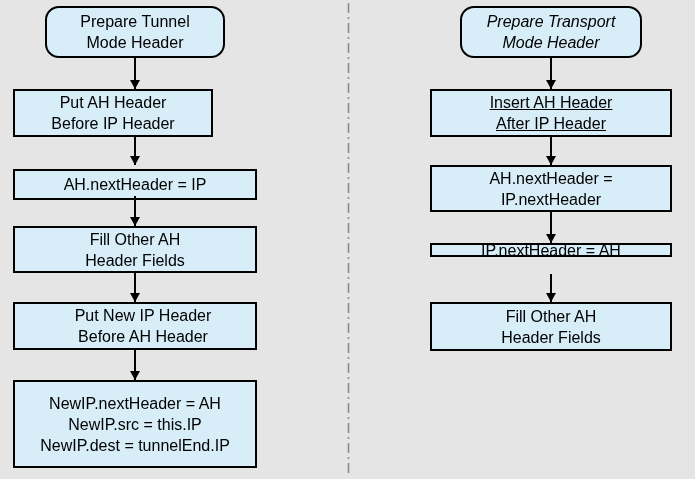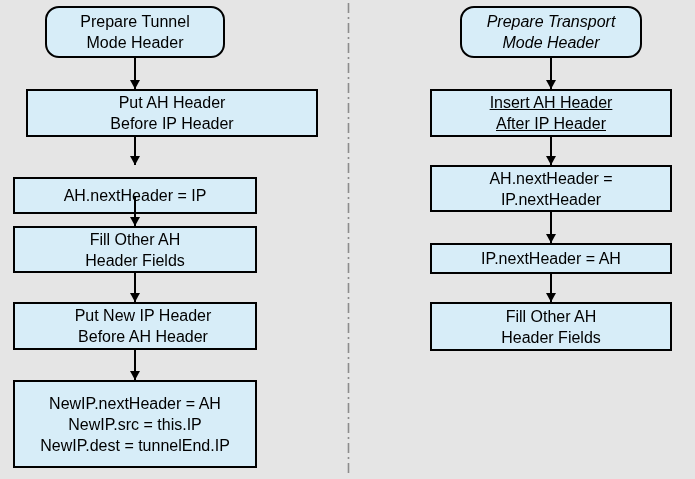--- a/index.html
+++ b/index.html
@@ -33,37 +33,37 @@
     content:"";
     position:absolute;
     bottom:0;left:-6px;
     border-left:5px solid transparent;
     border-right:5px solid transparent;
     border-top:9px solid var(--box-border,#000000);
   }
   
   .l-start{left:45px;top:6px;width:180px;height:52px;}
   .l-a1{left:134px;top:58px;height:31px;}
-  .l-s0{left:26px;top:89px;width:292px;height:48px;}
+  .l-s0{left:13px;top:89px;width:200px;height:48px;}
   .l-a2{left:134px;top:137px;height:28px;}
-  .l-s1{left:13px;top:177px;width:244px;height:37px;}
+  .l-s1{left:13px;top:169px;width:244px;height:31px;}
   .l-a3{left:134px;top:196px;height:30px;}
   .l-s2{left:13px;top:226px;width:244px;height:47px;}
   .l-a4{left:134px;top:273px;height:29px;}
   .l-s3{left:13px;top:302px;width:244px;height:48px;padding-left:16px;}
   .l-a5{left:134px;top:350px;height:30px;}
   .l-s4{left:13px;top:380px;width:244px;height:88px;}
   
   .r-start{left:460px;top:6px;width:182px;height:52px;font-style:italic;}
   .r-a1{left:550px;top:58px;height:31px;}
   .r-s0{left:430px;top:89px;width:242px;height:48px;text-decoration:underline;}
   .r-a2{left:550px;top:137px;height:28px;}
   .r-s1{left:430px;top:165px;width:242px;height:47px;}
   .r-a3{left:550px;top:212px;height:31px;}
-  .r-s2{left:430px;top:243px;width:242px;height:31px;}
+  .r-s2{left:430px;top:243px;width:242px;height:14px;}
   .r-a4{left:550px;top:274px;height:28px;}
   .r-s3{left:430px;top:302px;width:242px;height:49px;}
 </style>
 </head>
 <body>
 
 <div class="canvas">
 
   <svg class="divider" viewBox="0 0 7 479" xmlns="http://www.w3.org/2000/svg">
     <line x1="3.5" y1="3" x2="3.5" y2="477" stroke="#8c8c8c" stroke-width="1.6" stroke-dasharray="10 4 2 4"></line>

